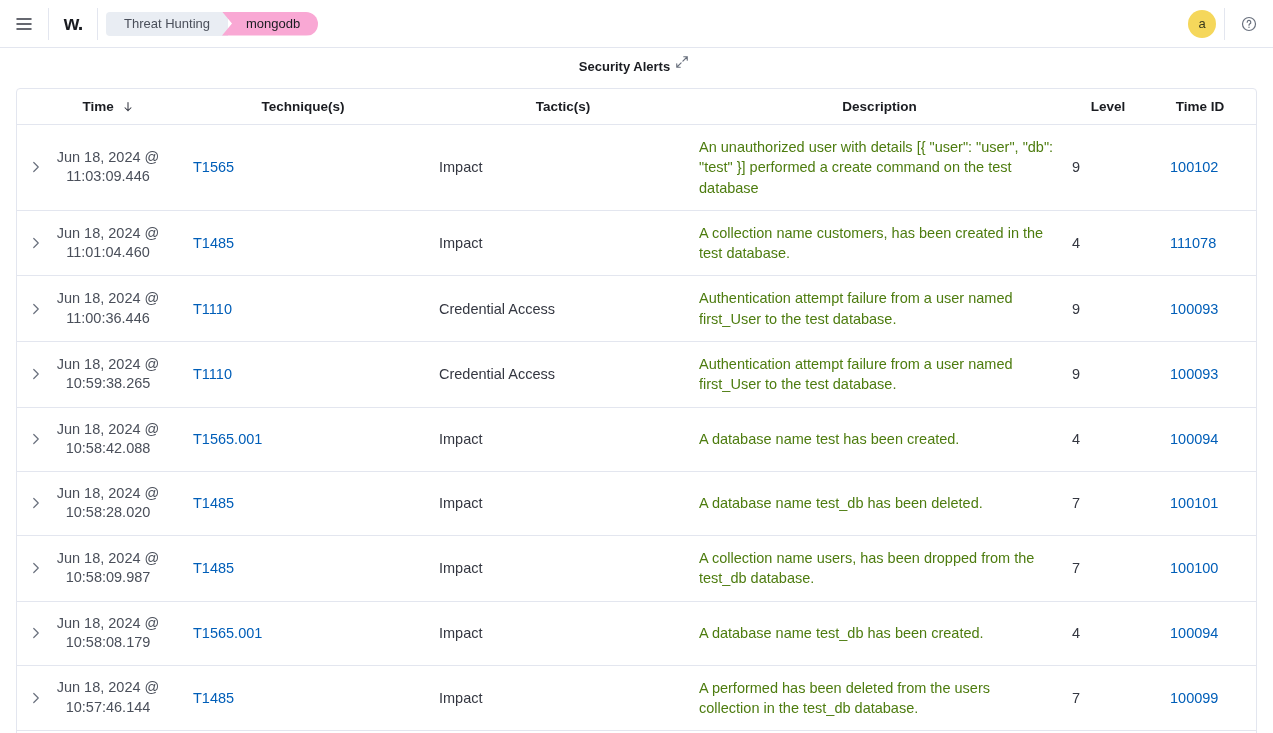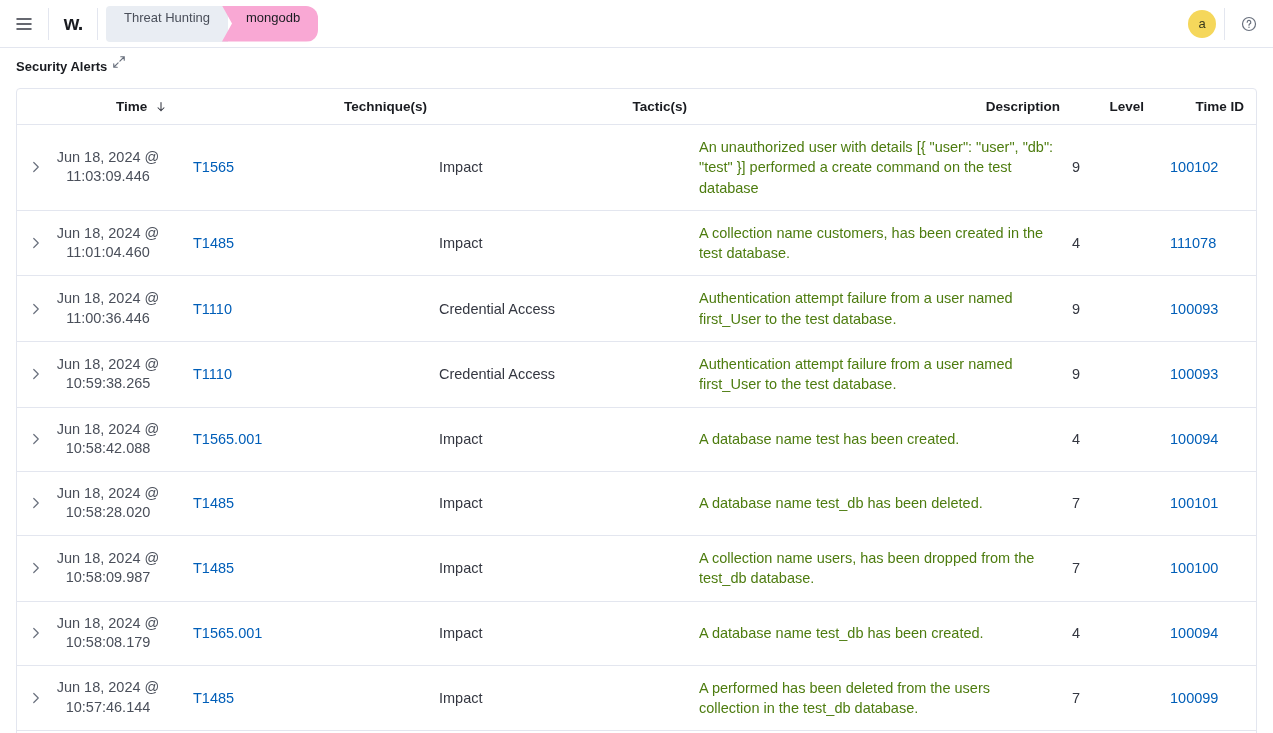--- a/index.html
+++ b/index.html
@@ -31,21 +31,21 @@
   .logo {
     width: 32px; height: 32px;
     display: flex; align-items: center; justify-content: center;
     font-weight: 700; font-size: 20px;
     letter-spacing: -1px;
   }
   .breadcrumb {
     display: flex; align-items: center; gap: 0;
   }
   .crumb {
-    height: 36px; line-height: 24px;
+    height: 24px; line-height: 24px;
     padding: 0 18px;
     font-size: 13px;
     position: relative;
     cursor: pointer;
   }
   .crumb.first {
     background: #e9edf3; color: #4a4f5a;
     border-radius: 4px 0 0 4px;
   }
   .crumb.second {
@@ -65,21 +65,21 @@
   }
   .help-icon {
     width: 32px; height: 32px;
     display: flex; align-items: center; justify-content: center;
     cursor: pointer; color: #69707d;
   }
   .panel {
     padding: 0 16px 16px 16px;
   }
   .panel-header {
-    display: flex; align-items: center; justify-content: flex-start;
+    display: flex; align-items: center; justify-content: center;
     padding: 6px 0 10px 0;
   }
   .panel-title {
     font-size: 13px; font-weight: 700;
   }
   .fullscreen-btn {
     width: 24px; height: 24px;
     display: flex; align-items: center; justify-content: center;
     cursor: pointer; color: #69707d;
     position: relative; top: -4px;
@@ -88,21 +88,21 @@
     border: 1px solid #e3e6ef;
     border-radius: 4px;
     overflow: hidden;
   }
   table {
     width: 100%;
     border-collapse: collapse;
     table-layout: fixed;
   }
   th {
-    text-align: right;
+    text-align: center;
     font-weight: 700;
     font-size: 13.5px;
     padding: 10px 12px 10px 0;
     border-bottom: 1px solid #e3e6ef;
     vertical-align: middle;
   }
   th .sort-icon { margin-left: 4px; vertical-align: middle; }
   td {
     padding: 12px 12px 12px 0;
     font-size: 14.5px;

